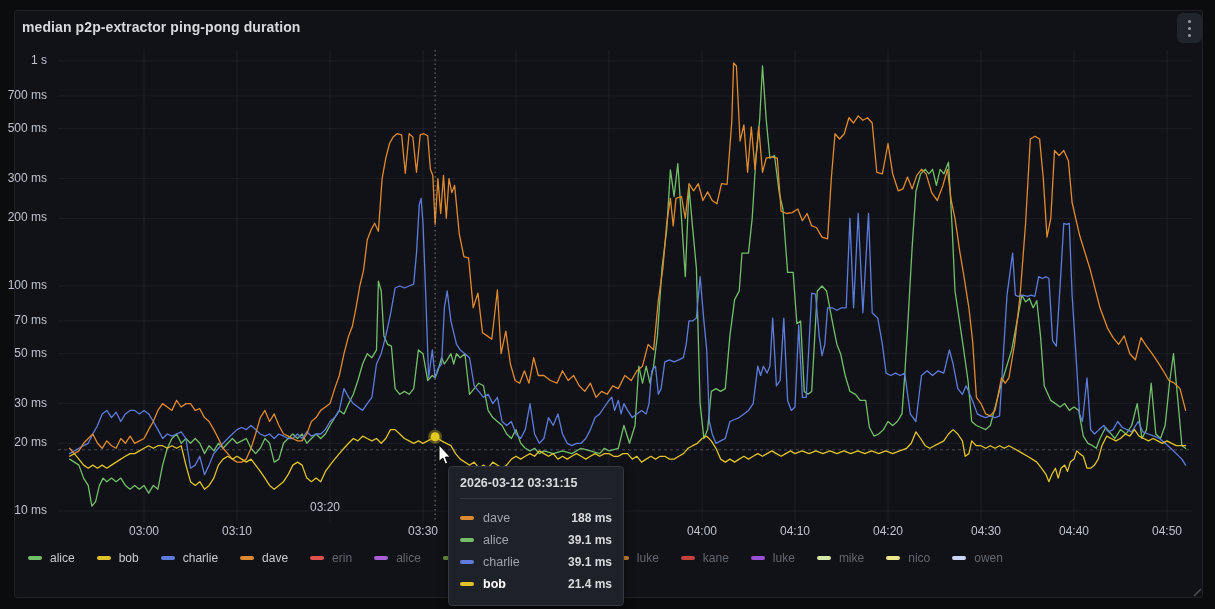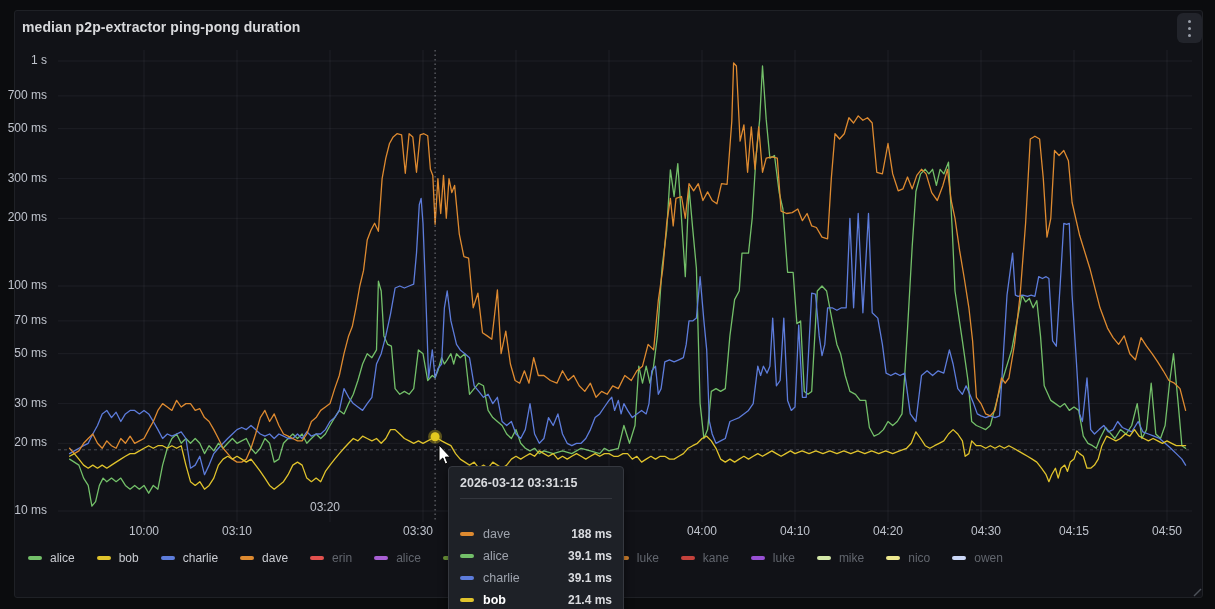--- a/index.html
+++ b/index.html
@@ -22,21 +22,21 @@
   #legend{position:absolute;left:28px;top:548px;height:20px;display:flex;align-items:center;
     z-index:3;white-space:nowrap;}
   .legend-item{display:flex;align-items:center;margin-right:22px;cursor:pointer;}
   .legend-swatch{width:14px;height:4px;border-radius:2px;margin-right:8px;flex:none;}
   .legend-label{font-size:12px;color:#c9cbd1;}
   .legend-item.dim .legend-label{color:#62666e;}
   #tooltip{position:absolute;left:448px;top:466px;width:176px;background:#1e2127;
     border:1px solid #35383f;border-radius:4px;z-index:5;padding:9px 11px 10px 11px;
     box-shadow:0 4px 10px rgba(0,0,0,.5);box-sizing:border-box;}
   #tooltip-header{font-size:12.5px;font-weight:700;color:#d9dbdf;padding-bottom:8px;
-    border-bottom:1px solid #33363d;margin-bottom:24px;}
+    border-bottom:1px solid #33363d;margin-bottom:8px;}
   .tt-row{display:flex;align-items:center;height:22px;}
   .tt-swatch{width:14px;height:4px;border-radius:2px;flex:none;}
   .tt-name{font-size:12.5px;color:#9ea3ad;margin-left:9px;flex:1;}
   .tt-row.bold .tt-name{color:#ffffff;font-weight:700;}
   .tt-value{font-size:12px;font-weight:700;color:#d9dbdf;}
 </style>
 </head>
 <body>
 
 <div id="stage">
@@ -91,31 +91,31 @@
       <div class="axis-label y-label" style="left: -13px; top: 170.648px;">300 ms</div>
       <div class="axis-label y-label" style="left: -13px; top: 210.268px;">200 ms</div>
       <div class="axis-label y-label" style="left: -13px; top: 278px;">100 ms</div>
       <div class="axis-label y-label" style="left: -13px; top: 312.853px;">70 ms</div>
       <div class="axis-label y-label" style="left: -13px; top: 345.732px;">50 ms</div>
       <div class="axis-label y-label" style="left: -13px; top: 395.648px;">30 ms</div>
       <div class="axis-label y-label" style="left: -13px; top: 435.268px;">20 ms</div>
       <div class="axis-label y-label" style="left: -13px; top: 503px;">10 ms</div>
     </div>
   <div id="x-axis">
-      <div class="axis-label" style="left: 124px; top: 524px; width: 40px; text-align: center;">10:00</div>
+      <div class="axis-label" style="left: 124px; top: 524px; width: 40px; text-align: center;">03:00</div>
       <div class="axis-label" style="left: 217px; top: 524px; width: 40px; text-align: center;">03:10</div>
       <div class="axis-label" style="left: 310px; top: 500px; width: 40px; text-align: left;">03:20</div>
-      <div class="axis-label" style="left: 403px; top: 524px; width: 40px; text-align: left;">03:30</div>
+      <div class="axis-label" style="left: 403px; top: 524px; width: 40px; text-align: center;">03:30</div>
       <div class="axis-label" style="left: 496px; top: 524px; width: 40px; text-align: center;">03:40</div>
       <div class="axis-label" style="left: 589px; top: 524px; width: 40px; text-align: center;">03:50</div>
       <div class="axis-label" style="left: 682px; top: 524px; width: 40px; text-align: center;">04:00</div>
       <div class="axis-label" style="left: 775px; top: 524px; width: 40px; text-align: center;">04:10</div>
       <div class="axis-label" style="left: 868px; top: 524px; width: 40px; text-align: center;">04:20</div>
       <div class="axis-label" style="left: 961px; top: 524px; width: 40px; text-align: right;">04:30</div>
-      <div class="axis-label" style="left: 1054px; top: 524px; width: 40px; text-align: center;">04:15</div>
+      <div class="axis-label" style="left: 1054px; top: 524px; width: 40px; text-align: center;">04:40</div>
       <div class="axis-label" style="left: 1147px; top: 524px; width: 40px; text-align: center;">04:50</div>
     </div>
 
   <div id="legend">
       <div class="legend-item">
         <span class="legend-swatch" style="background: rgb(115, 191, 105);"></span>
         <span class="legend-label">alice</span>
       </div>
       <div class="legend-item">
         <span class="legend-swatch" style="background: rgb(224, 195, 44);"></span>

